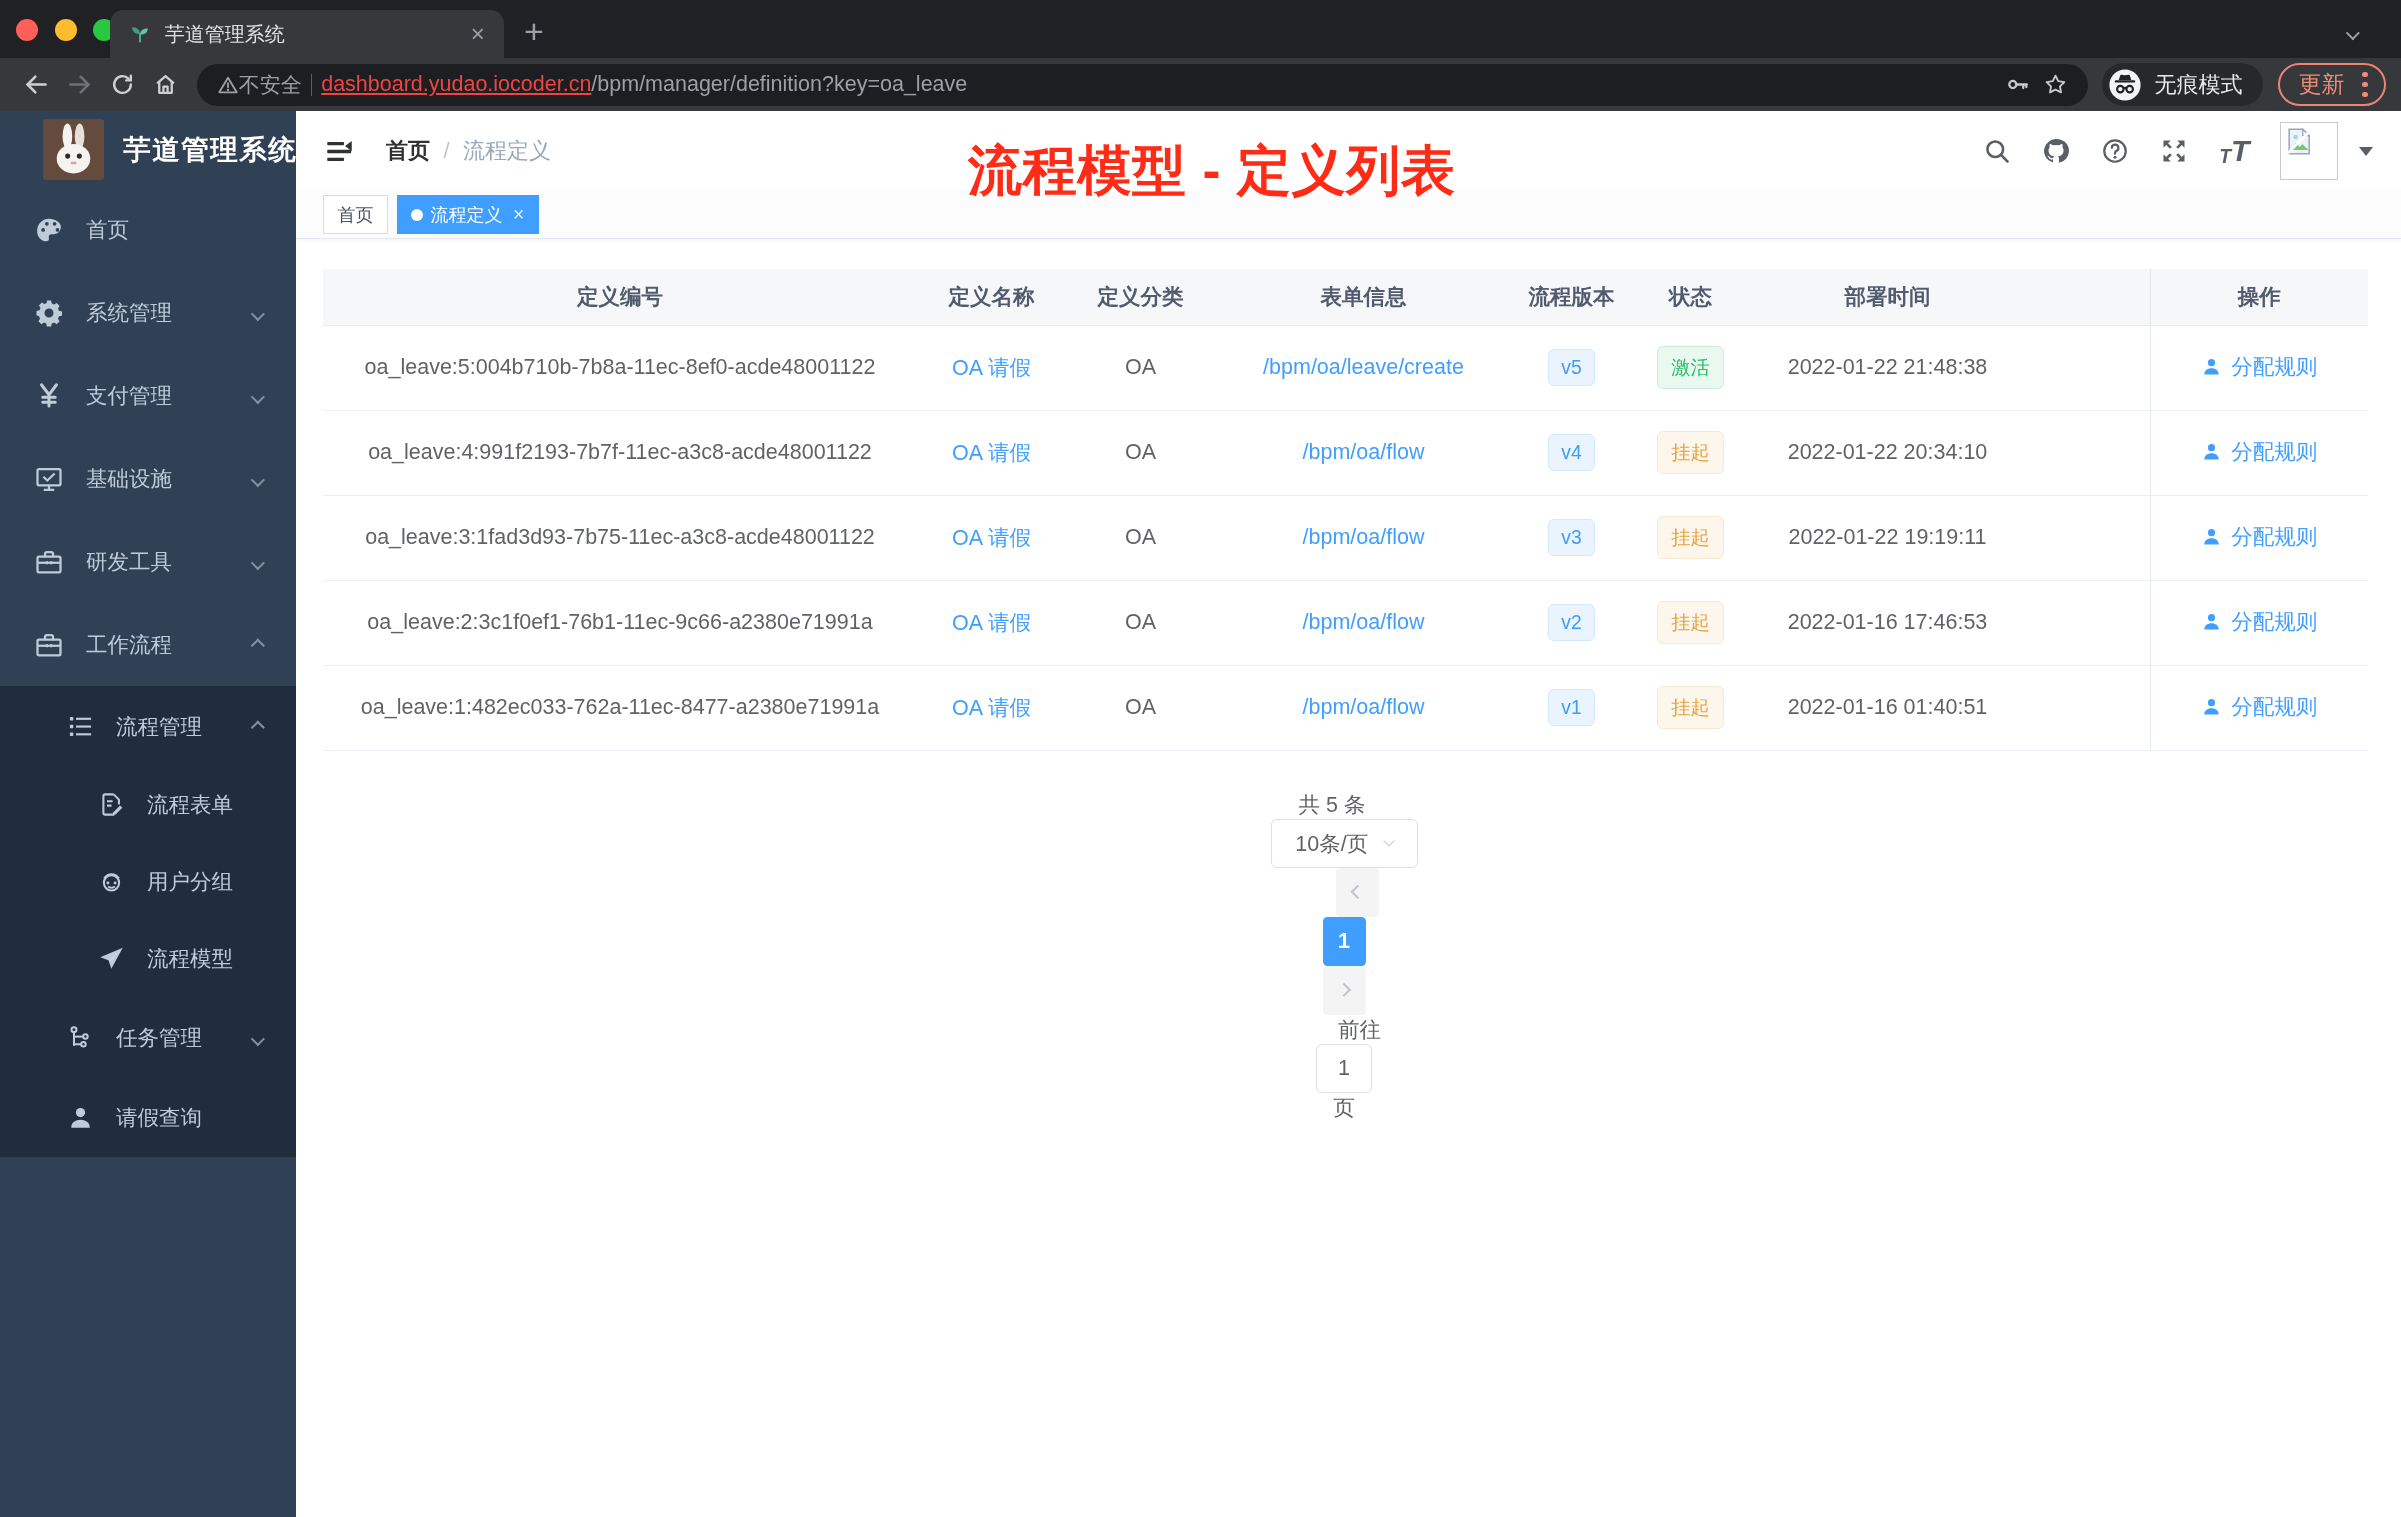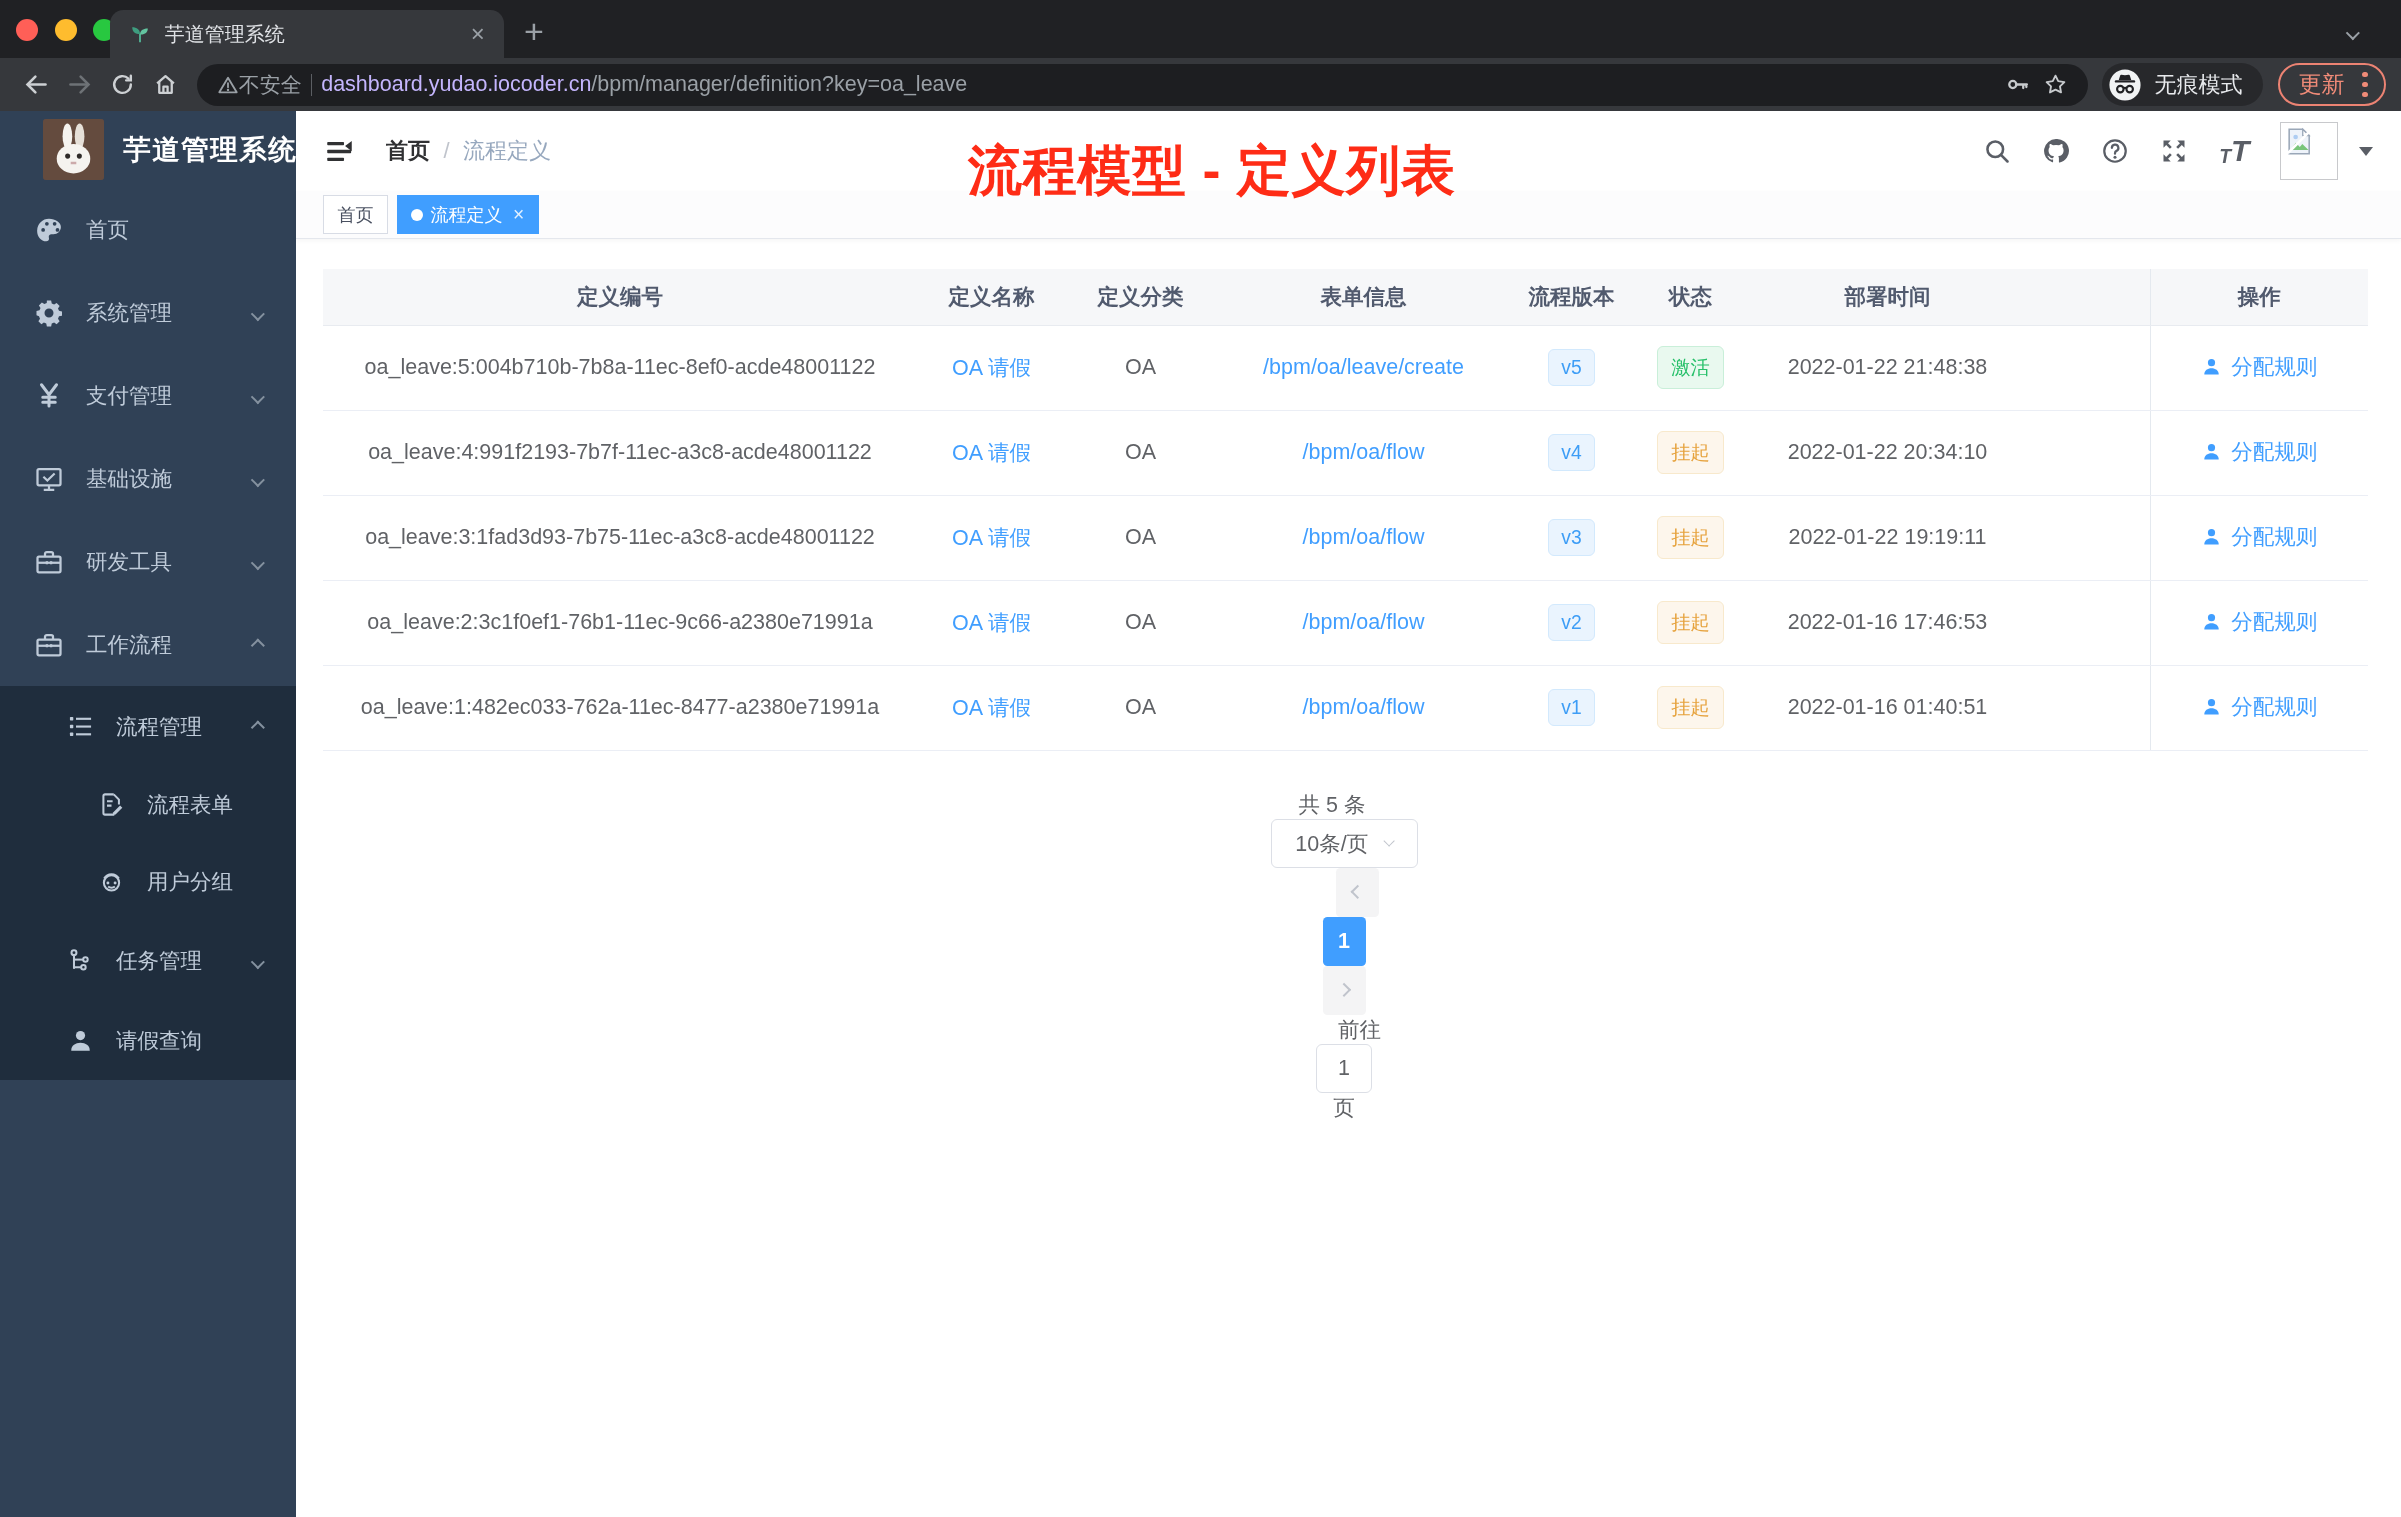--- a/index.html
+++ b/index.html
@@ -22,21 +22,21 @@
   .icon-svg svg { display:block; }
 
   .toolbar { position:absolute; top:58px; left:0; right:0; height:53px; background:#36383c;
     display:flex; align-items:center; padding:0 15px; }
   .navbtn { width:43px; height:43px; display:flex; align-items:center; justify-content:center; color:#cdd0d3; }
   .navbtn.disabled { color:#6e7276; }
   .omnibox { flex:1; height:42px; background:#1d1e21; border-radius:21px; margin:0 10.4px;
     display:flex; align-items:center; padding:0 19.3px; gap:0; color:#9aa0a6; font-size:21px; }
   .omni-div { width:1.5px; height:22px; background:#5b5e63; margin:0 9px; }
   .url { font-size:21.5px; white-space:nowrap; overflow:hidden; }
-  .url .host { color:#c4b5fd; } .url .path { color:#9aa0a6; }
+  .url .host { color:#ef4444;text-decoration:underline; } .url .path { color:#9aa0a6; }
   .omni-spacer { flex:1; }
   .incognito { height:43px; border-radius:21.5px; background:#27282b; display:flex; align-items:center;
     gap:12px; padding:0 21px 0 6px; color:#e8eaed; font-size:22px; margin-left:4.5px; }
   .update-pill { height:43px; border:2.2px solid #ec8373; border-radius:23px; display:flex; align-items:center;
     gap:15px; padding:0 13.4px 0 18px; color:#f08b78; font-size:23px; margin-left:15px; }
   .vdots { display:flex; flex-direction:column; gap:4.5px; padding:3px; }
   .vdots i { width:5.2px; height:5.2px; border-radius:50%; background:currentColor; }
 
   
   .cv { display:inline-block; width:9.7px; height:9.7px; border-right:2.2px solid currentColor;
@@ -312,20 +312,27 @@
             <span class="mi-label">流程表单</span>
           </div>
           <div class="menu-item lvl3">
             <span class="mi-icon"><svg viewBox="0 0 24 24" fill="none" stroke="currentColor" stroke-width="1.8">
                 <circle cx="12" cy="13.2" r="6.8"></circle>
                 <path d="M5.4 9.4C7 6.8 9.4 5.6 12 5.6s5 1.2 6.6 3.8"></path>
                 <path d="M8.8 13.4h.02M15.2 13.4h.02" stroke-linecap="round" stroke-width="2.6"></path>
                 <path d="M9 16.4c.9.8 1.9 1.1 3 1.1s2.1-.3 3-1.1"></path>
               </svg></span>
             <span class="mi-label">用户分组</span>
+          </div>
+          <div class="menu-item lvl3">
+            <span class="mi-icon"><svg viewBox="0 0 24 24" fill="currentColor">
+                <path d="M22 2.5L2 10.8l7.3 2.7L11.9 21 22 2.5z"></path>
+                <path d="M9.3 13.5l9.5-8.5-7.3 9.3z" fill="#fff" opacity=".25"></path>
+              </svg></span>
+            <span class="mi-label">流程模型</span>
           </div>
           <div class="menu-item lvl2">
             <span class="mi-icon"><svg viewBox="0 0 24 24" fill="none" stroke="currentColor" stroke-width="1.8">
                 <circle cx="6.2" cy="5" r="2.2"></circle>
                 <path d="M6.2 7.2V19.4"></path>
                 <path d="M6.2 11.2h8"></path>
                 <circle cx="16.4" cy="11.2" r="2"></circle>
                 <path d="M6.2 18h6.2"></path>
                 <circle cx="14.6" cy="18" r="2"></circle>
               </svg></span>

